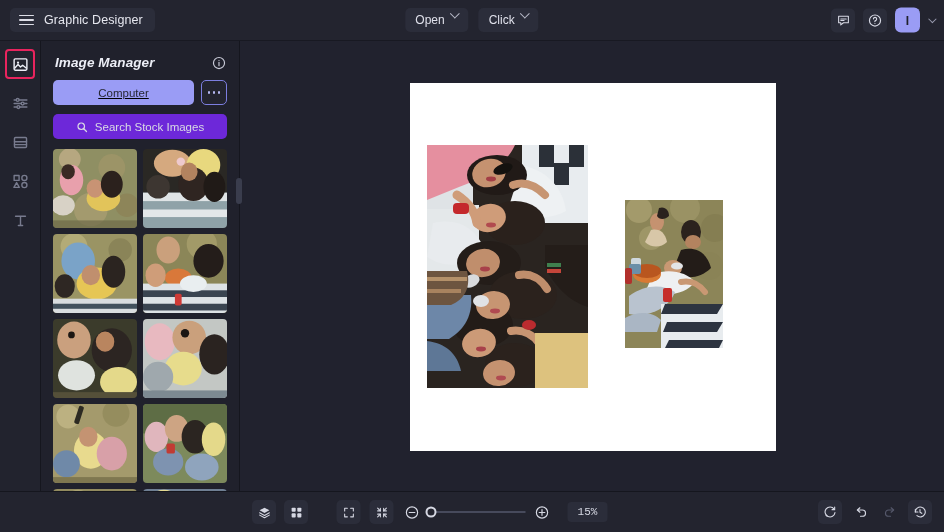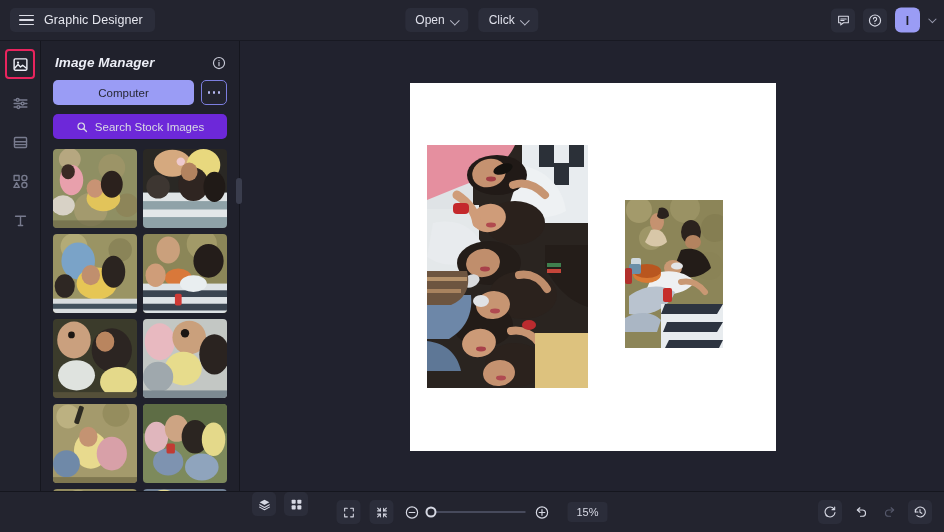--- a/index.html
+++ b/index.html
@@ -34,21 +34,21 @@
   .center-actions {
     position: absolute; left: 50%; top: 50%;
     transform: translate(-50%, -50%);
     display: flex; gap: 10px;
   }
   .menu-btn {
     background: #2b2d3a;
     border-radius: 5px;
     padding: 5px 10px;
     color: #dfe0ea; font-size: 12px;
-    display: flex; align-items: flex-end; gap: 7px;
+    display: flex; align-items: flex-start; gap: 7px;
     cursor: pointer; border: none;
     font-family: inherit;
   }
   .chev {
     width: 7px; height: 7px;
     border-right: 1.4px solid #b9bbc9;
     border-bottom: 1.4px solid #b9bbc9;
     transform: rotate(45deg) translate(-2px,-2px);
   }
 
@@ -105,21 +105,21 @@
     background: #20212c;
     display: flex; flex-direction: column;
     position: relative;
     border-right: 1px solid #15161e;
   }
   .panel-head {
     display: flex; align-items: center; justify-content: space-between;
     padding: 14px 13px 10px 14px;
   }
   .panel-title { color: #eceef6; font-size: 13.5px; font-weight: 600; letter-spacing: .1px; font-style: italic; }
-  .panel-row { display: flex; gap: 7px; padding: 0 12px; }
+  .panel-row { display: flex; gap: 7px; padding: 0 12px; text-decoration: underline; }
   .btn-computer {
     flex: 1; background: #9a9cf5; color: #262734;
     font-size: 11.5px; border: none; border-radius: 5px;
     height: 25px; cursor: pointer; font-family: inherit;
   }
   .btn-more {
     width: 26px; height: 25px;
     border: 1px solid #7c7ee0;
     background: #23242f;
     border-radius: 5px; cursor: pointer;
@@ -185,23 +185,24 @@
     border: 2.5px solid #e8245e;
     white-space: nowrap;
     z-index: 20;
   }
 
   
   .footer {
     height: 41px; min-height: 41px;
     background: #23242f;
     border-top: 1px solid #15161e;
-    display: flex; align-items: flex-start;
+    display: flex; align-items: center;
     position: relative;
     padding: 0 12px 0 0;
+    font-family: Liberation Mono, monospace;
   }
   .footer-left { display: flex; gap: 8px; margin-left: 252px; }
   .f-btn {
     width: 24px; height: 24px;
     background: #2b2d3a; border-radius: 5px;
     display: flex; align-items: center; justify-content: center;
     cursor: pointer;
   }
   .f-btn.plain { background: transparent; }
   .zoom-group {

